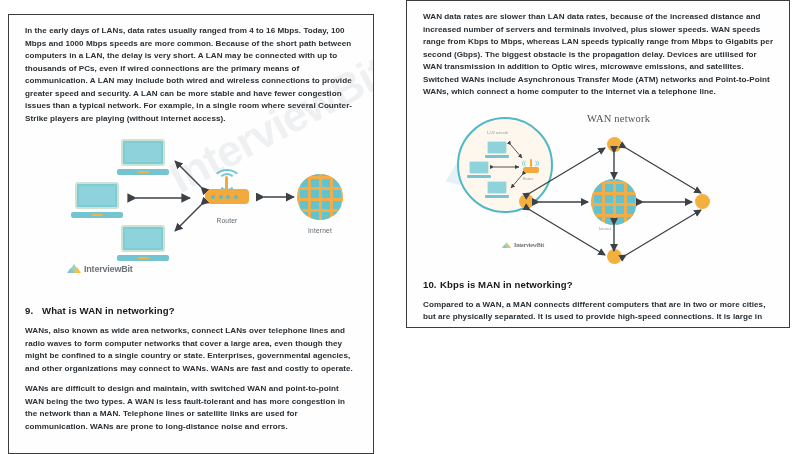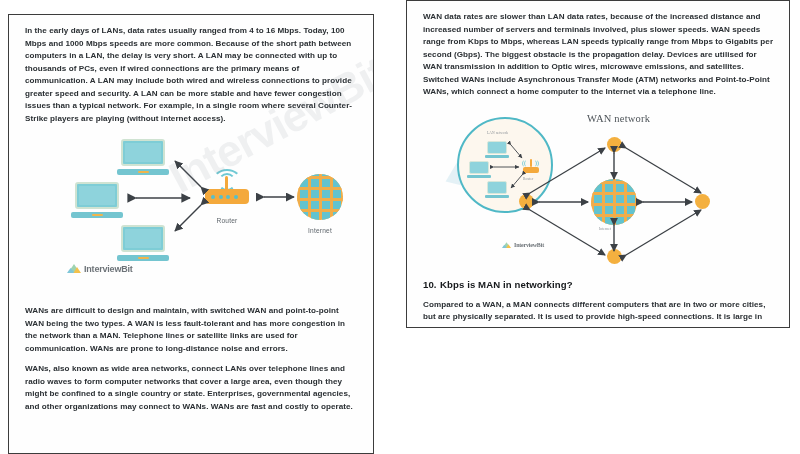--- a/index.html
+++ b/index.html
@@ -296,22 +296,25 @@
             <path d="M7 0 L13 9 L1 9 Z" fill="#9fd3b0"></path>
             <path d="M3.5 4 L8 9 L0 9 Z" fill="#7fc6d8"></path>
             <path d="M10 3 L14 9 L6.5 9 Z" fill="#f3c14b"></path>
           </svg>
         </span>
         <span class="txt">InterviewBit</span>
       </div>
     </div>
 
     <div class="pad" style="padding-top:10px;">
+      <h2 class="qheading">
+        <span class="qnum">9.</span><span>What is WAN in networking?</span>
+      </h2>
+      <p class="body">WANs, also known as wide area networks, connect LANs over telephone lines and radio waves to form computer networks that cover a large area, even though they might be confined to a single country or state. Enterprises, governmental agencies, and other organizations may connect to WANs. WANs are fast and costly to operate.</p>
       <p class="body">WANs are difficult to design and maintain, with switched WAN and point-to-point WAN being the two types. A WAN is less fault-tolerant and has more congestion in the network than a MAN. Telephone lines or satellite links are used for communication. WANs are prone to long-distance noise and errors.</p>
-      <p class="body">WANs, also known as wide area networks, connect LANs over telephone lines and radio waves to form computer networks that cover a large area, even though they might be confined to a single country or state. Enterprises, governmental agencies, and other organizations may connect to WANs. WANs are fast and costly to operate.</p>
     </div>
 
     <div class="watermark wm-a">InterviewBit</div>
   </div>
 
   <div class="page page-right">
     <div class="pad">
       <p class="body">WAN data rates are slower than LAN data rates, because of the increased distance and increased number of servers and terminals involved, plus slower speeds. WAN speeds range from Kbps to Mbps, whereas LAN speeds typically range from Mbps to Gigabits per second (Gbps). The biggest obstacle is the propagation delay. Devices are utilised for WAN transmission in addition to Optic wires, microwave emissions, and satellites. Switched WANs include Asynchronous Transfer Mode (ATM) networks and Point-to-Point WANs, which connect a home computer to the Internet via a telephone line.</p>
     </div>
 

